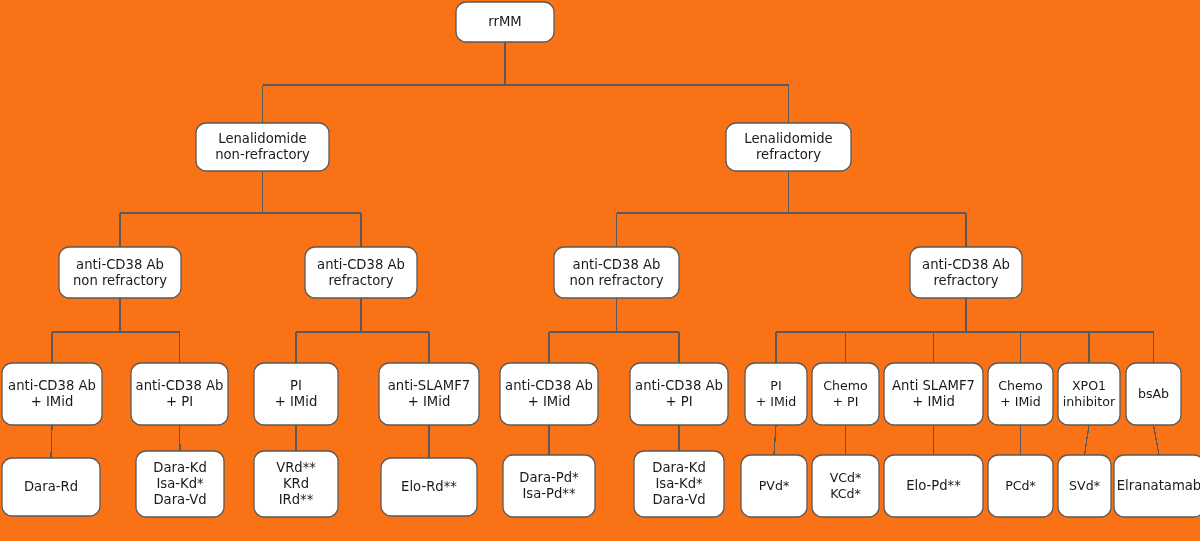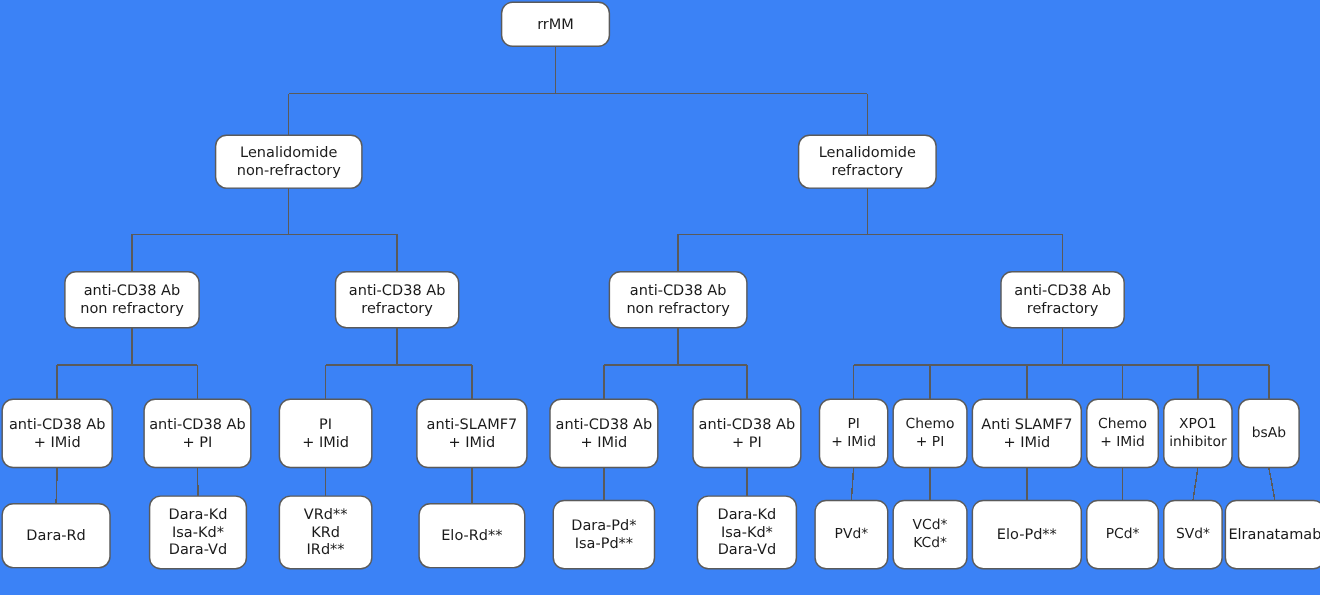--- a/index.html
+++ b/index.html
@@ -5,21 +5,21 @@
   html, body {
     margin: 0;
     padding: 0;
     background: #ffffff;
   }
   #diagram-root {
     position: relative;
     width: 1200px;
     height: 541px;
     overflow: hidden;
-    background: #3b82f6;
+    background: #f97316;
     font-family: "DejaVu Sans", "Liberation Sans", sans-serif;
   }
   svg.flow-svg {
     display: block;
     width: 1200px;
     height: 541px;
   }
   .node-box {
     fill: #ffffff;
     stroke: #5a5a5a;

